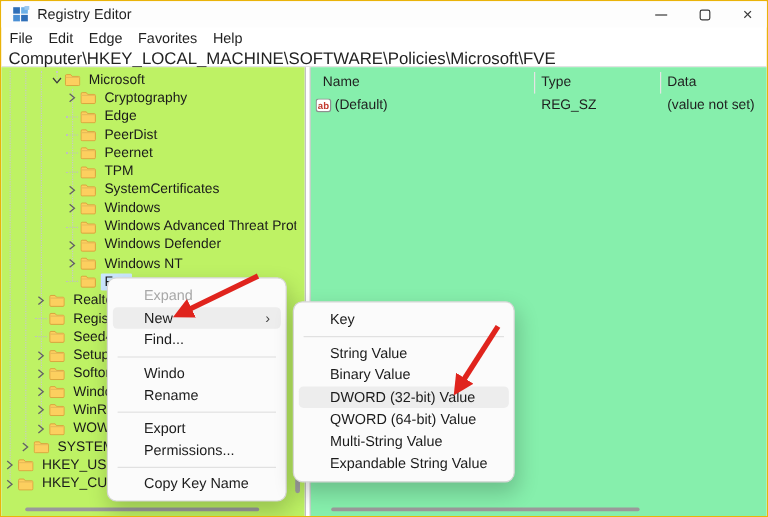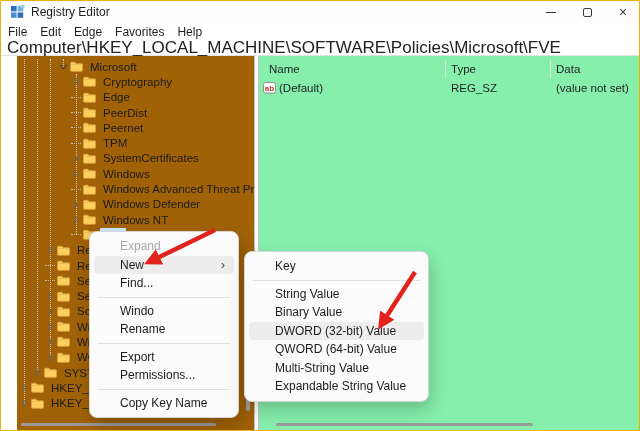--- a/index.html
+++ b/index.html
@@ -14,24 +14,24 @@
   .win-btn { position:absolute; top:0; width:28px; height:22px; display:flex; align-items:center; justify-content:center; color:#3b3b3b; }
   .btn-min { left:536px; } .btn-max { left:572px; } .btn-close { left:608px; font-size:14px; }
   .glyph-min { width:10px; height:0; border-top:1.2px solid #3b3b3b; }
   .glyph-max { width:9px; height:9px; border:1.2px solid #3b3b3b; border-radius:2px; }
 
   
   .menubar { position:absolute; left:0; top:22px; right:0; height:18px; padding-left:7px; display:flex; align-items:center; }
   .mb-item { margin-right:13px; font-size:12px; color:#1f1f1f; }
 
   
-  .addressbar { position:absolute; left:0; top:40px; right:0; height:15px; border-bottom:1px solid #e2e2e2; padding-left:6px; display:flex; align-items:center; font-size:17px; color:#222; }
-
-  
-  .tree-panel { position:absolute; left:16px; top:55px; width:253px; bottom:0; background:#a16207; overflow:hidden; }
+  .addressbar { position:absolute; left:0; top:40px; right:0; height:15px; border-bottom:1px solid #e2e2e2; padding-left:6px; display:flex; align-items:center; font-size:14px; color:#222; }
+
+  
+  .tree-panel { position:absolute; left:0; top:55px; width:253px; bottom:0; background:#bef264; overflow:hidden; }
   .divider { position:absolute; left:253px; top:55px; width:5px; bottom:0; border-left:1px solid #c2c2c2; border-right:1px solid #c2c2c2; background:#fff; }
   .right-panel { position:absolute; left:258px; top:55px; right:0; bottom:0; background:#86efac; }
 
   
   .tree-rows { position:absolute; left:0; top:3px; width:246px; overflow:hidden; }
   .tree-row { height:15.3px; display:flex; align-items:center; white-space:nowrap; overflow:hidden; }
   .chev { width:10px; height:10px; flex:0 0 10px; display:flex; align-items:center; justify-content:center; }
   .stub { flex:0 0 10px; height:0; border-top:1px dotted #bfbfbf; }
   .folder { flex:0 0 13px; margin:0 4px 0 2px; display:flex; }
   .tlabel { font-size:11.5px; padding:1px 3px; color:#1a1a1a; }

